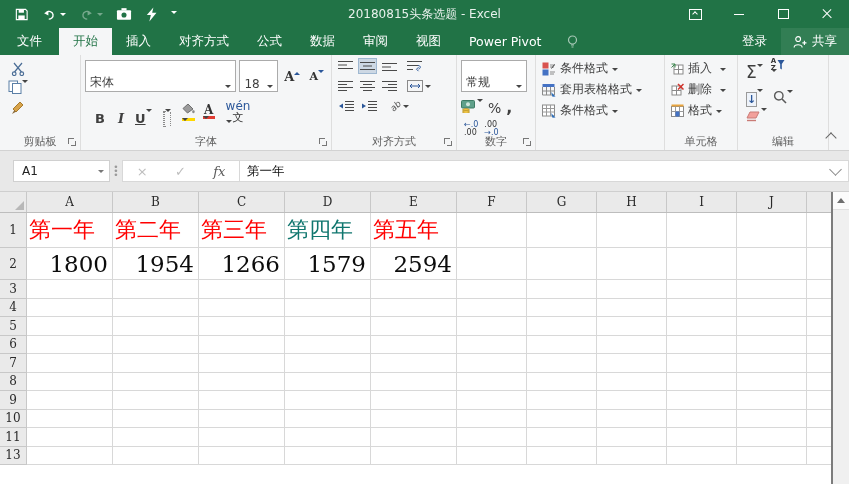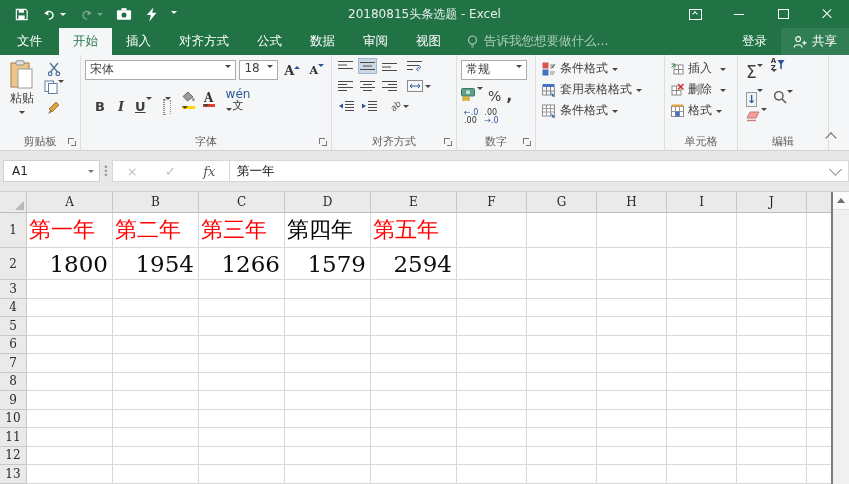--- a/index.html
+++ b/index.html
@@ -38,38 +38,38 @@
   .ribbon{position:absolute;top:55px;left:0;right:0;height:95px;background:#f5f6f7;
           border-bottom:1px solid #d2d2d2;display:flex;font-size:12px;color:#3f3f3f}
   .grp{position:relative;border-right:1px solid #dedede;padding:3px 4px 16px 4px;flex:none}
   .grp-label{position:absolute;bottom:1px;left:0;right:0;text-align:center;font-size:11px;color:#5e5e5e}
   .launch{position:absolute;bottom:3px;right:3px;width:9px;height:9px}
   .launch::before{content:"";position:absolute;left:0;top:0;width:5px;height:5px;
                   border-left:1px solid #777;border-top:1px solid #777}
   .launch::after{content:"";position:absolute;right:1px;bottom:1px;width:4px;height:4px;
                  border-right:1.4px solid #777;border-bottom:1.4px solid #777}
   .row{display:flex;align-items:center}
-  .combo{background:#fff;border:1px solid #ababab;height:20px;display:flex;align-items:flex-start;
+  .combo{background:#fff;border:1px solid #ababab;height:32px;display:flex;align-items:flex-end;
          justify-content:space-between;padding:0 4px;box-sizing:border-box}
   .mini{display:flex;align-items:center;justify-content:center;gap:2px;padding:2px 3px}
   
   .paste-big{display:flex;flex-direction:column;align-items:center;width:36px;padding-top:2px}
   .clip-col{display:flex;flex-direction:column;gap:4px;padding:4px 2px 0 4px}
   
   .decbtn{font-size:8px;line-height:8px;color:#333;text-align:left;padding:1px 3px}
   .decbtn b{color:#2b579a;font-weight:normal}
   
   .srow{display:flex;align-items:center;gap:4px;height:21px;white-space:nowrap}
   .chev-up{width:7px;height:7px;border-top:1.6px solid #666;border-right:1.6px solid #666;
            transform:rotate(-45deg);position:absolute;right:14px;bottom:8px}
   .ribbon-tail{position:relative;flex:1}
   
   .fbar{position:absolute;top:151px;left:0;right:0;height:41px;background:#e8e8e8;
         border-bottom:1px solid #cfcfcf;display:flex;align-items:center;box-sizing:border-box}
-  .namebox{width:97px;height:22px;background:#fff;border:1px solid #d0d0d0;margin-left:3px;
+  .namebox{width:97px;height:22px;background:#fff;border:1px solid #d0d0d0;margin-left:13px;
            display:flex;align-items:center;font-size:12px;color:#222;padding-left:8px;box-sizing:border-box}
   .namebox .car{margin-left:auto;margin-right:5px;border-top-color:#777}
   .fdots{width:12px;text-align:center;color:#9b9b9b;font-size:9px;letter-spacing:0;line-height:4px}
   .fxbox{width:118px;height:22px;background:#fff;border:1px solid #d8d8d8;display:flex;
          align-items:center;justify-content:space-around;box-sizing:border-box}
   .fxbox .x,.fxbox .ok{color:#bdbdbd;font-size:13px}
   .fxbox .fx{font-family:"DejaVu Serif",serif;font-style:italic;color:#5a5a5a;font-size:13px}
   .ffield{flex:1;height:22px;background:#fff;border:1px solid #d8d8d8;border-left:none;
           display:flex;align-items:center;padding-left:7px;font-size:12.5px;color:#111;box-sizing:border-box}
   .fexp{width:8px;height:8px;border-right:1.6px solid #8a8a8a;border-bottom:1.6px solid #8a8a8a;
@@ -178,53 +178,44 @@
 
 <div class="tabbar">
   <div class="tab" style="padding:0 17px">文件</div>
   <div class="tab active">开始</div>
   <div class="tab">插入</div>
   <div class="tab">对齐方式</div>
   <div class="tab">公式</div>
   <div class="tab">数据</div>
   <div class="tab">审阅</div>
   <div class="tab">视图</div>
+  <div class="tab">Power Pivot</div>
   <div class="tellme">
     <svg width="11" height="14" viewBox="0 0 11 14">
         <circle cx="5.5" cy="5" r="4" fill="none" stroke="rgba(255,255,255,.6)" stroke-width="1.2"></circle>
         <path d="M4 10h3M4.5 12h2" stroke="rgba(255,255,255,.6)" stroke-width="1.2"></path>
       </svg>
-    <span>告诉我您想要做什么...</span>
   </div>
   <div class="rightTabs">
     <div class="tab">登录</div>
     <div class="share">
       <svg width="14" height="14" viewBox="0 0 15 15">
           <circle cx="5.5" cy="4.4" r="2.6" fill="none" stroke="#fff" stroke-width="1.2"></circle>
           <path d="M1.2 13.5 C1.2 9.5, 9.8 9.5, 9.8 13.5" fill="none" stroke="#fff" stroke-width="1.2"></path>
           <path d="M12.2 6.2v4.4M10 8.4h4.4" stroke="#fff" stroke-width="1.2"></path>
         </svg>
       <span>共享</span>
     </div>
   </div>
 </div>
 
 <div class="ribbon">
 
   <div class="grp" style="width:72px">
     <div class="row" style="align-items:flex-start">
-      <div class="paste-big">
-        <svg width="26" height="30" viewBox="0 0 26 30">
-          <rect x="2" y="3" width="18" height="24" fill="#ecc68a" stroke="#a27d43"></rect>
-          <rect x="7" y="0.8" width="8" height="4.2" rx="1" fill="#e3e3e3" stroke="#8f8f8f"></rect>
-          <rect x="9" y="9" width="14" height="19" fill="#fff" stroke="#9a9a9a"></rect>
-        </svg>
-        <span style="font-size:12px">粘贴</span>
-        <span class="car g"></span>
-      </div>
       <div class="clip-col">
         <span class="ib">
           <svg width="14" height="14" viewBox="0 0 14 14">
               <path d="M3 1 L10.5 10 M11 1 L3.5 10" stroke="#4a6d96" stroke-width="1.2" fill="none"></path>
               <circle cx="3.2" cy="11.7" r="1.8" fill="none" stroke="#4a6d96" stroke-width="1.2"></circle>
               <circle cx="10.8" cy="11.7" r="1.8" fill="none" stroke="#4a6d96" stroke-width="1.2"></circle>
             </svg>
         </span>
         <span class="ic">
           <svg width="14" height="14" viewBox="0 0 14 14">
@@ -543,21 +534,21 @@
       <div class="ch" style="width: 70px;">I</div>
       <div class="ch" style="width: 70px;">J</div>
       <div class="ch" style="width: 25px;"></div>
     </div>
   <div id="grid-rows">
       <div class="grow" style="height: 35px;">
         <div class="rh">1</div>
         <div class="cell r1" style="width: 86px; color: rgb(255, 0, 0);">第一年</div>
         <div class="cell r1" style="width: 86px; color: rgb(255, 0, 0);">第二年</div>
         <div class="cell r1" style="width: 86px; color: rgb(255, 0, 0);">第三年</div>
-        <div class="cell r1" style="width: 86px; color: #000000;">第四年</div>
+        <div class="cell r1" style="width: 86px; color: #0f766e;">第四年</div>
         <div class="cell r1" style="width: 86px; color: rgb(255, 0, 0);">第五年</div>
         <div class="cell r1" style="width: 70px;"></div>
         <div class="cell r1" style="width: 70px;"></div>
         <div class="cell r1" style="width: 70px;"></div>
         <div class="cell r1" style="width: 70px;"></div>
         <div class="cell r1" style="width: 70px;"></div>
         <div class="cell" style="width: 25px;"></div>
       </div>
       <div class="grow" style="height: 32px;">
         <div class="rh">2</div>
@@ -693,34 +684,20 @@
         <div class="cell" style="width: 86px;"></div>
         <div class="cell" style="width: 86px;"></div>
         <div class="cell" style="width: 70px;"></div>
         <div class="cell" style="width: 70px;"></div>
         <div class="cell" style="width: 70px;"></div>
         <div class="cell" style="width: 70px;"></div>
         <div class="cell" style="width: 70px;"></div>
         <div class="cell" style="width: 25px;"></div>
       </div>
       <div class="grow" style="height: 18.5px;">
-        <div class="rh">12</div>
-        <div class="cell" style="width: 86px;"></div>
-        <div class="cell" style="width: 86px;"></div>
-        <div class="cell" style="width: 86px;"></div>
-        <div class="cell" style="width: 86px;"></div>
-        <div class="cell" style="width: 86px;"></div>
-        <div class="cell" style="width: 70px;"></div>
-        <div class="cell" style="width: 70px;"></div>
-        <div class="cell" style="width: 70px;"></div>
-        <div class="cell" style="width: 70px;"></div>
-        <div class="cell" style="width: 70px;"></div>
-        <div class="cell" style="width: 25px;"></div>
-      </div>
-      <div class="grow" style="height: 18.5px;">
         <div class="rh">13</div>
         <div class="cell" style="width: 86px;"></div>
         <div class="cell" style="width: 86px;"></div>
         <div class="cell" style="width: 86px;"></div>
         <div class="cell" style="width: 86px;"></div>
         <div class="cell" style="width: 86px;"></div>
         <div class="cell" style="width: 70px;"></div>
         <div class="cell" style="width: 70px;"></div>
         <div class="cell" style="width: 70px;"></div>
         <div class="cell" style="width: 70px;"></div>

